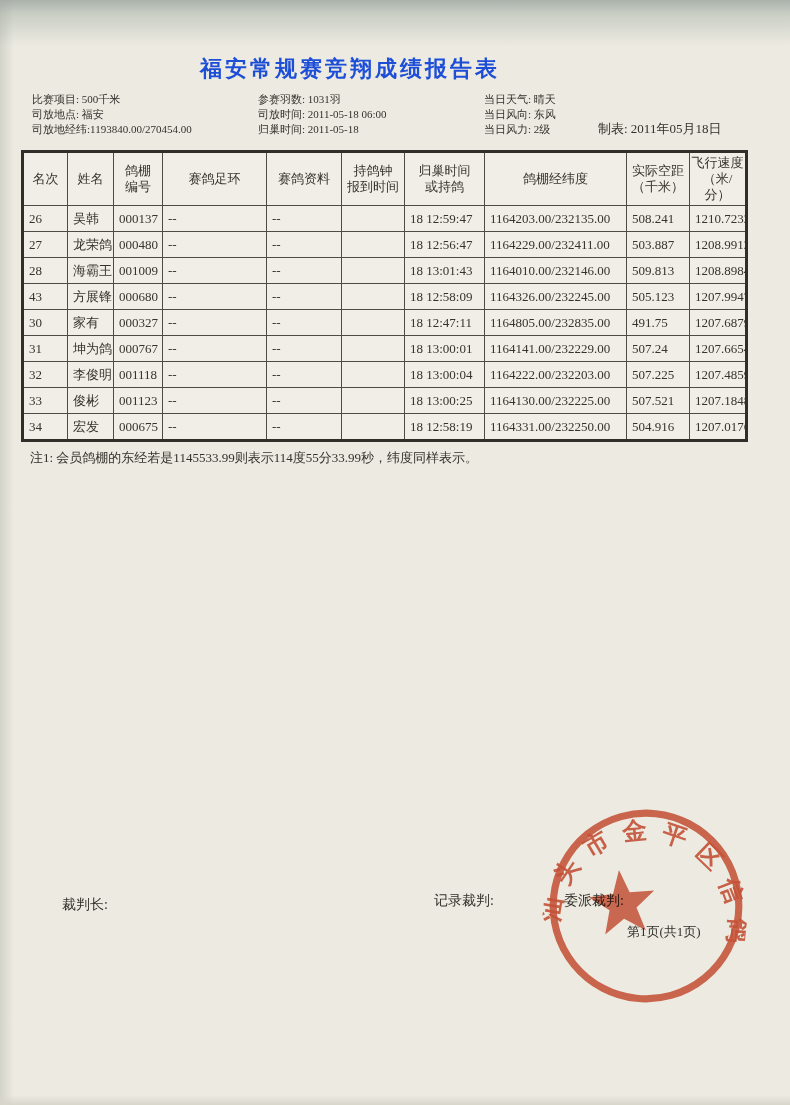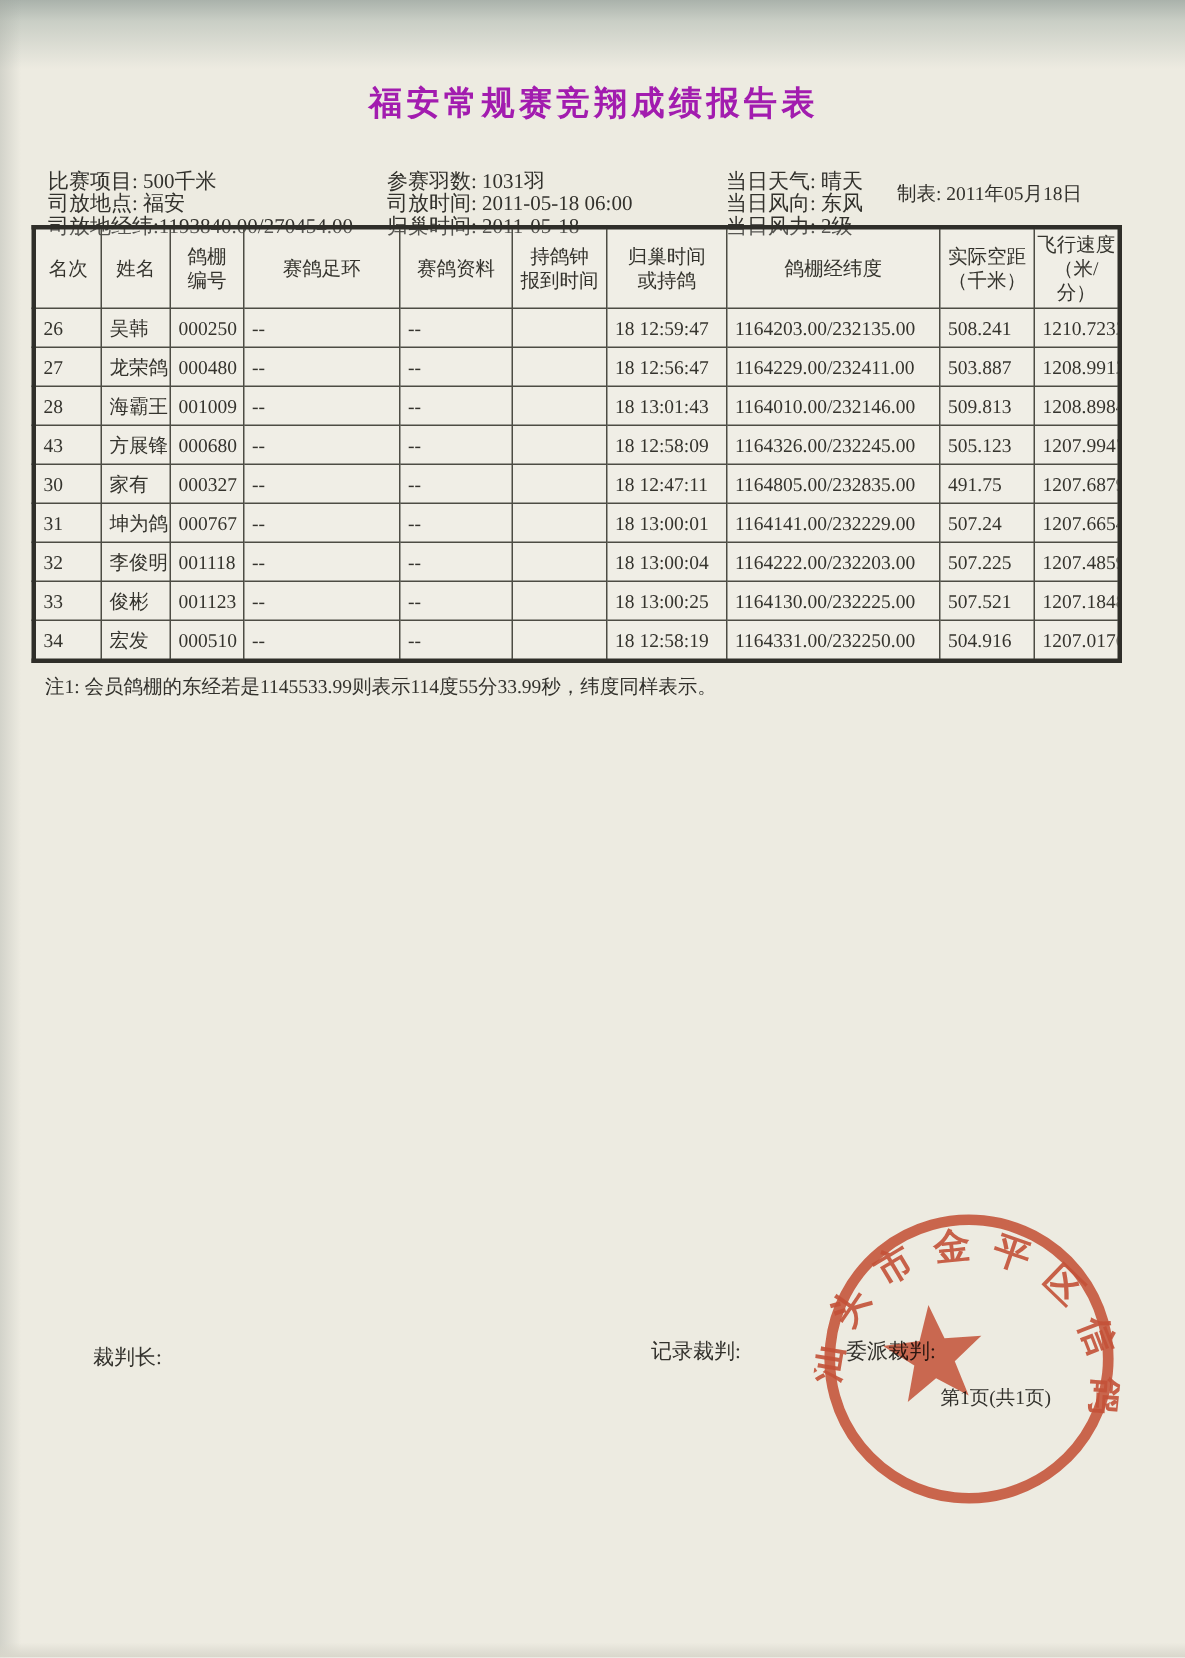--- a/index.html
+++ b/index.html
@@ -19,23 +19,23 @@
     background:linear-gradient(rgba(237,235,225,0), #d8d6cb);
     pointer-events:none;
   }
   .scan-left{
     position:absolute;left:0;top:0;width:14px;height:1105px;
     background:linear-gradient(90deg, rgba(160,165,158,.35), rgba(237,235,225,0));
     pointer-events:none;
   }
   .title{
     position:absolute;left:0;top:54px;width:700px;
-    text-align:center;font-size:22px;font-weight:700;letter-spacing:3px;color:#a21caf;padding-left:46px;
-  }
-  .info-col{position:absolute;font-size:14px;line-height:15px;white-space:nowrap;margin-top:22px;}
+    text-align:center;font-size:22px;font-weight:700;letter-spacing:3px;color:#1d4ed8;
+  }
+  .info-col{position:absolute;font-size:11px;line-height:15px;white-space:nowrap;}
   .info-left{left:32px;top:92px;}
   .info-mid{left:258px;top:92px;}
   .info-right{left:484px;top:92px;}
   .made-by{position:absolute;left:586px;top:120px;font-size:13px;white-space:nowrap;margin-left:12px;}
   .info-col span{display:block;}
 
   table.results{
     position:absolute;left:21px;top:150px;width:724px;
     border-collapse:collapse;table-layout:fixed;
     border:3px solid #2f2e29;
@@ -125,21 +125,21 @@
       <th>实际空距
 （千米）</th>
       <th>飞行速度
 （米/分）</th>
     </tr>
   </thead>
   <tbody>
       <tr>
         <td>26</td>
         <td>吴韩</td>
-        <td>000250</td>
+        <td>000137</td>
         <td>--</td>
         <td>--</td>
         <td></td>
         <td>18 12:59:47</td>
         <td>1164203.00/232135.00</td>
         <td>508.241</td>
         <td>1210.7232</td>
       </tr>
       <tr>
         <td>27</td>
@@ -221,21 +221,21 @@
         <td>--</td>
         <td></td>
         <td>18 13:00:25</td>
         <td>1164130.00/232225.00</td>
         <td>507.521</td>
         <td>1207.1848</td>
       </tr>
       <tr>
         <td>34</td>
         <td>宏发</td>
-        <td>000510</td>
+        <td>000675</td>
         <td>--</td>
         <td>--</td>
         <td></td>
         <td>18 12:58:19</td>
         <td>1164331.00/232250.00</td>
         <td>504.916</td>
         <td>1207.0176</td>
       </tr>
     </tbody>
 </table>

